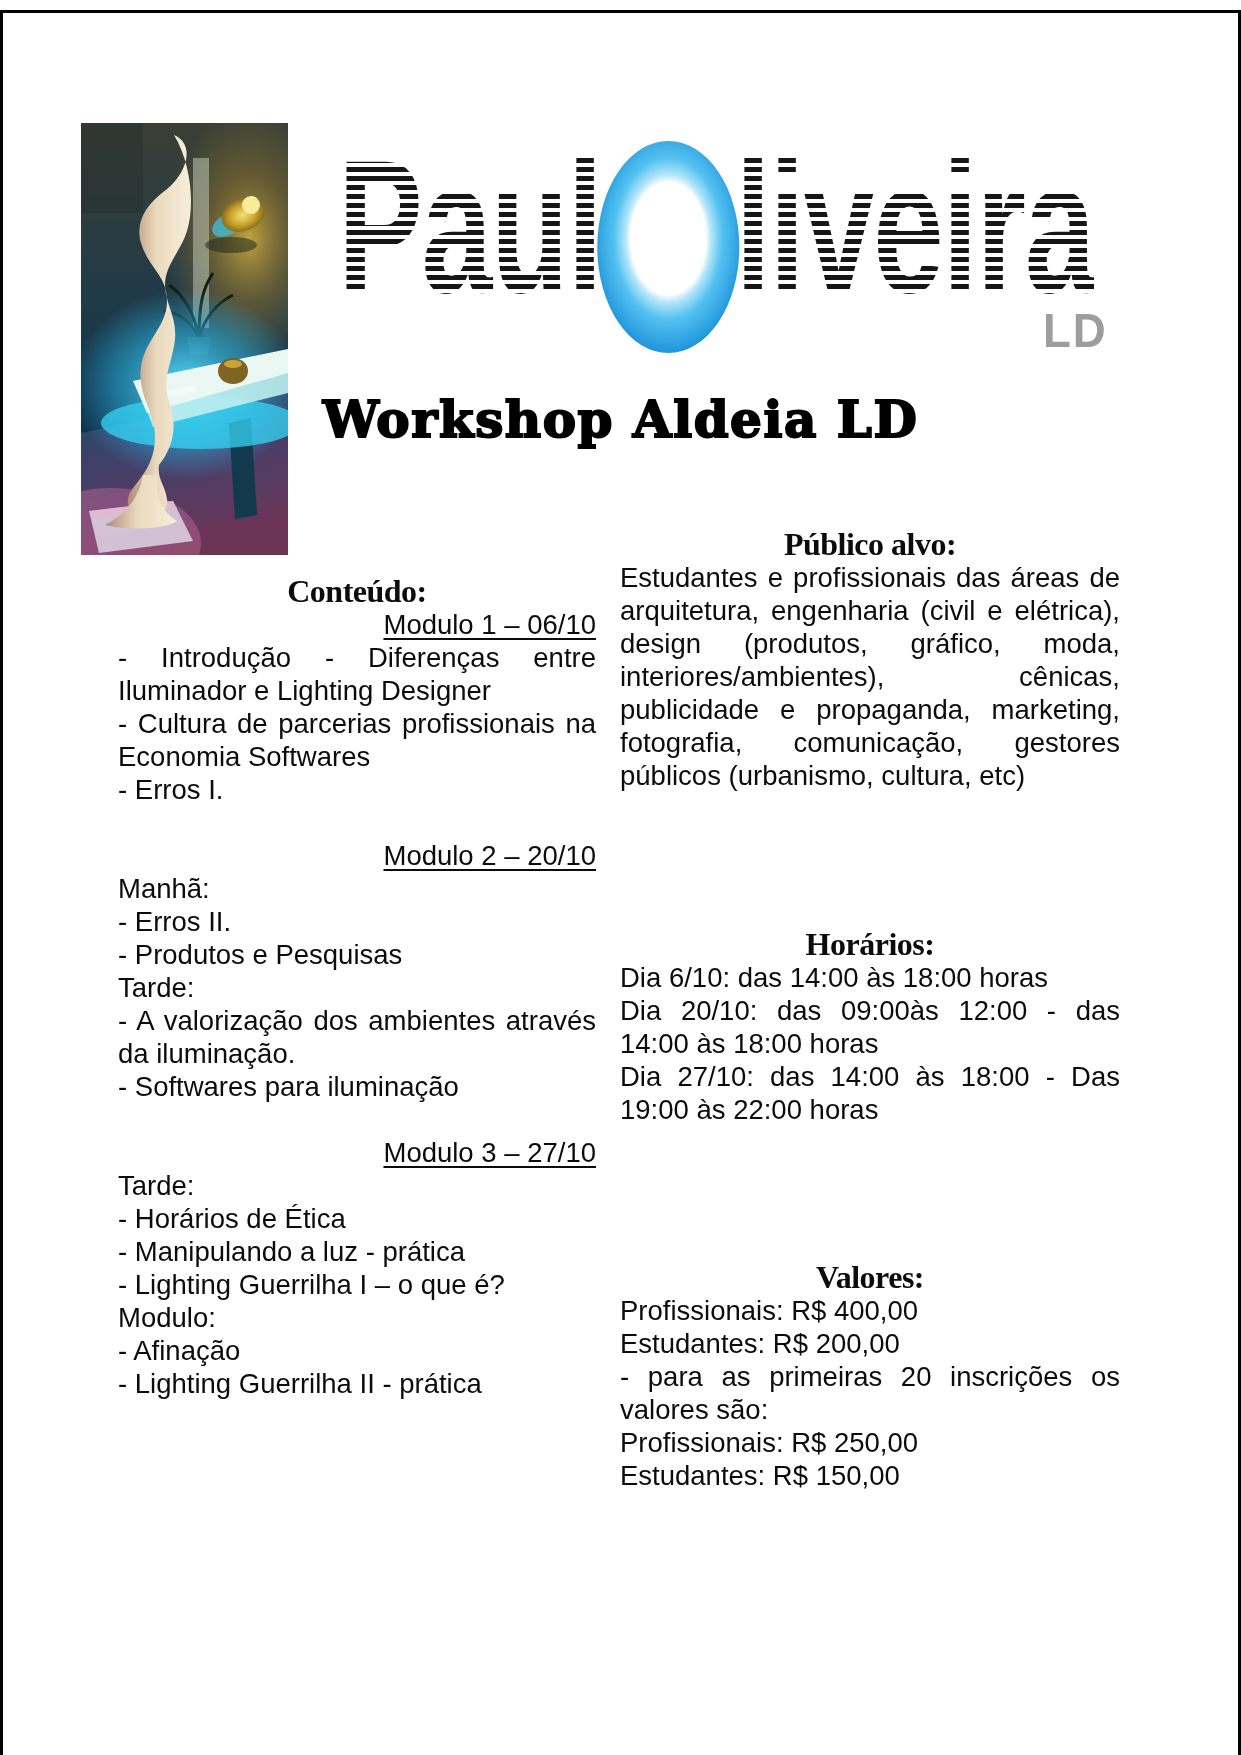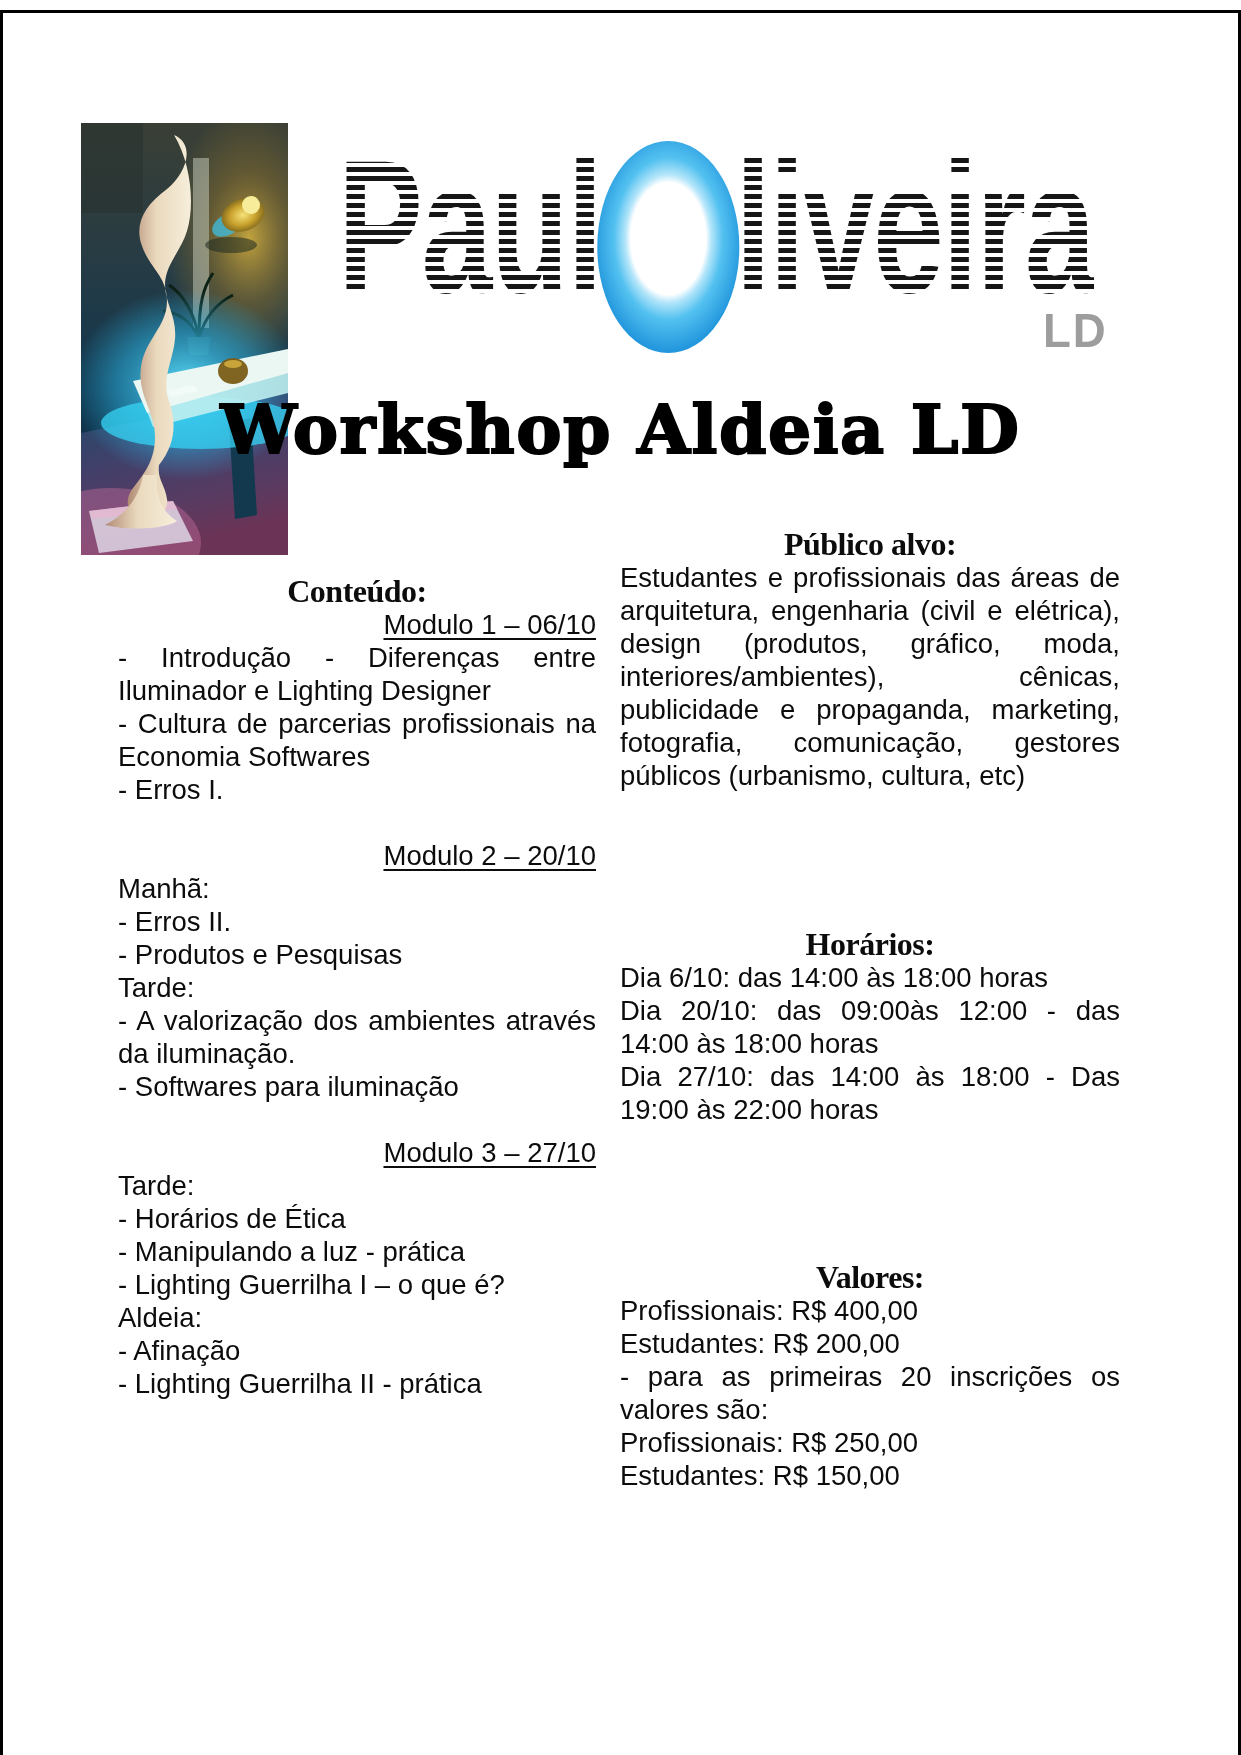--- a/index.html
+++ b/index.html
@@ -38,21 +38,21 @@
   }
   .logo-ld {
     position:absolute; left:1040px; top:294px;
     font-weight:bold; font-size:48px; line-height:1; letter-spacing:2px;
     color:#9d9d9d; transform:scaleX(0.95); transform-origin:left top;
   }
 
   
   .title {
     position:absolute; left:0; right:0; top:382px; text-align:center;
-    font-family:"DejaVu Serif", serif; font-weight:bold; font-size:68px; line-height:1;
+    font-family:"DejaVu Serif", serif; font-weight:bold; font-size:50px; line-height:1;
     letter-spacing:1.5px; color:#000;
     -webkit-text-stroke:2px #000;
   }
 
   
   .body-text { font-size:27.5px; line-height:33px; text-align:justify; }
   .body-text p { margin:0; }
   .sec-heading {
     font-family:Liberation Serif, serif; font-weight:bold; font-size:32px;
     line-height:33px; letter-spacing:-0.5px; text-align:center;
@@ -188,21 +188,21 @@
     </div>
 
     <div class="module">
       <p class="mod-heading">Modulo 3 – 27/10</p>
       <div>
 
       <p class="line">Tarde:</p>
           <p class="line">- Horários de Ética</p>
           <p class="line">- Manipulando a luz - prática</p>
           <p class="line">- Lighting Guerrilha I – o que é?</p>
-          <p class="line">Aldeia:</p>
+          <p class="line">Modulo:</p>
           <p class="line">- Afinação</p>
           <p class="line">- Lighting Guerrilha II - prática</p>
         </div>
     </div>
   </div>
 
   <div class="blk-publico body-text">
     <div class="sec-heading">Público alvo:</div>
     <p>Estudantes e profissionais das áreas de arquitetura, engenharia (civil e elétrica), design (produtos, gráfico, moda, interiores/ambientes), cênicas, publicidade e propaganda, marketing, fotografia, comunicação, gestores públicos (urbanismo, cultura, etc)</p>
   </div>

